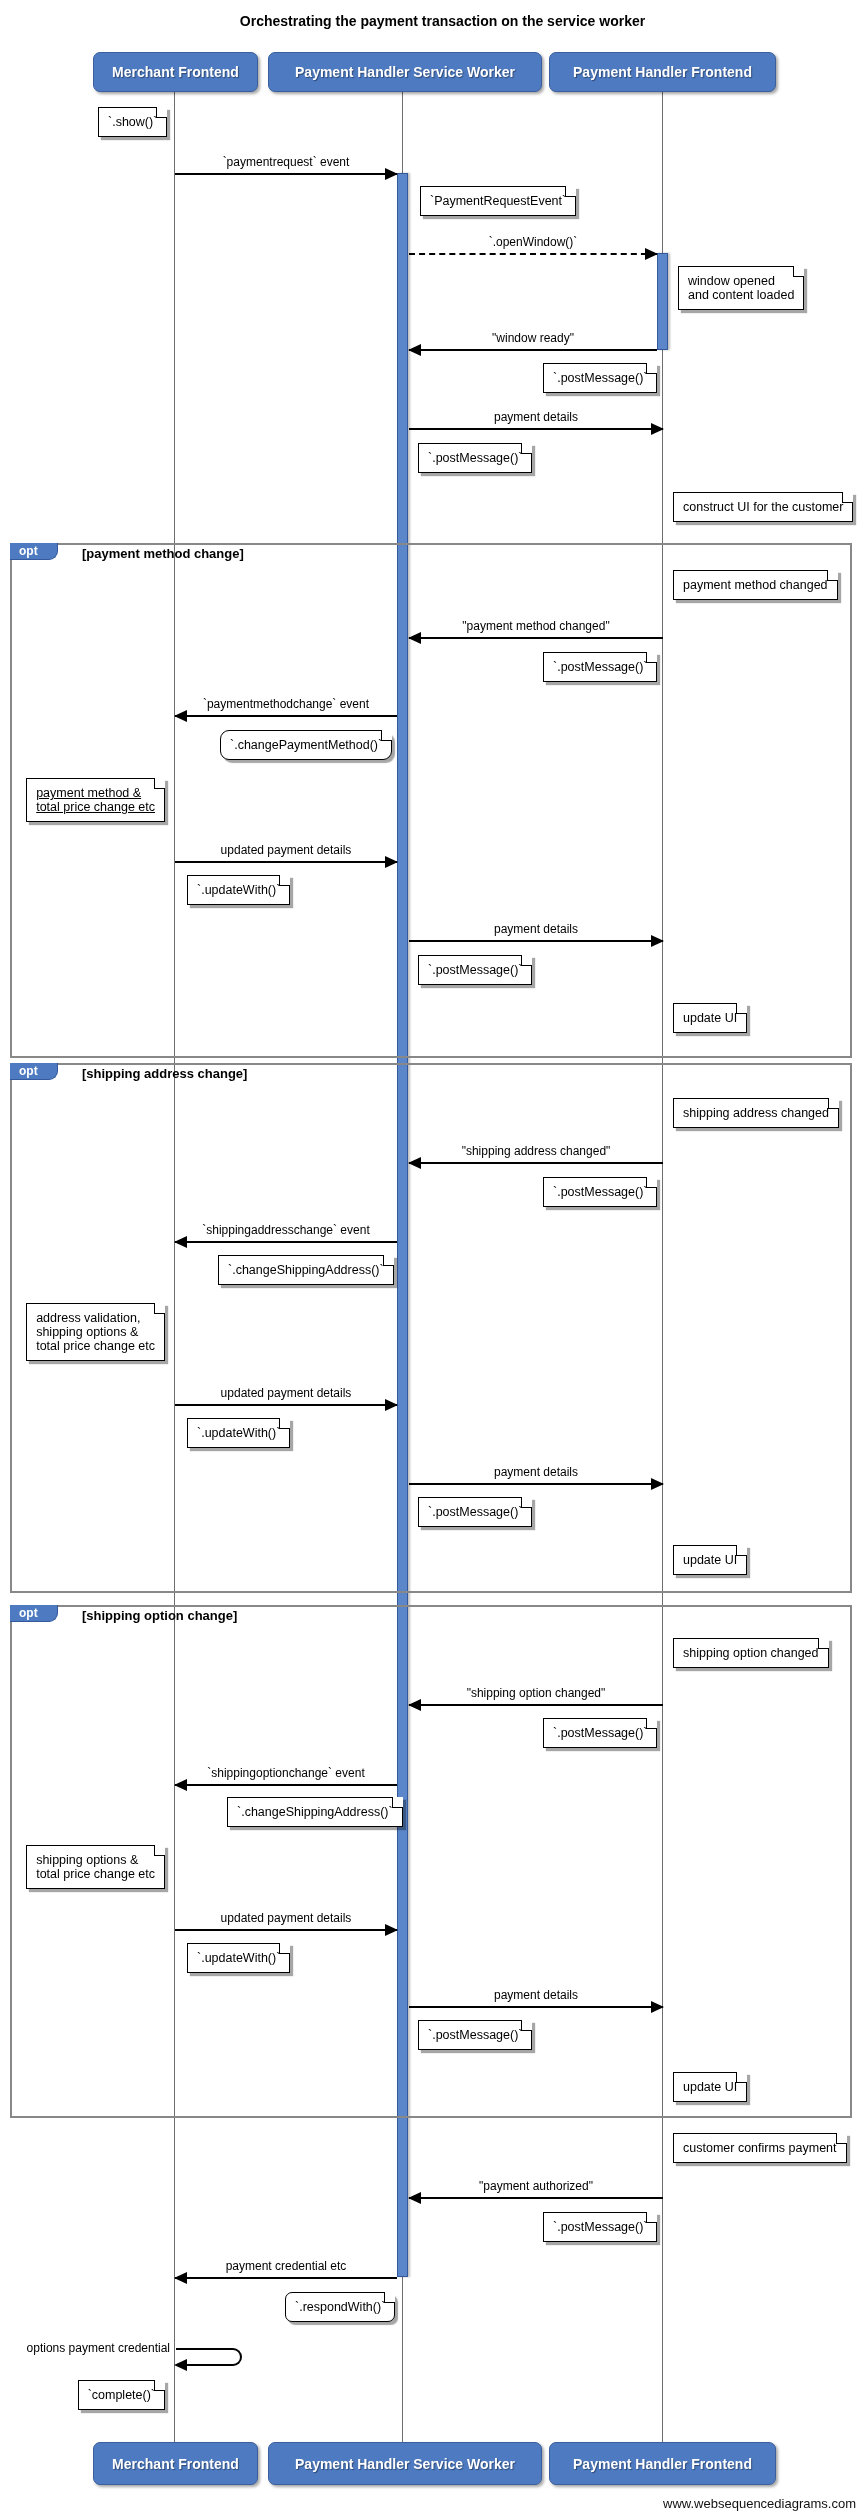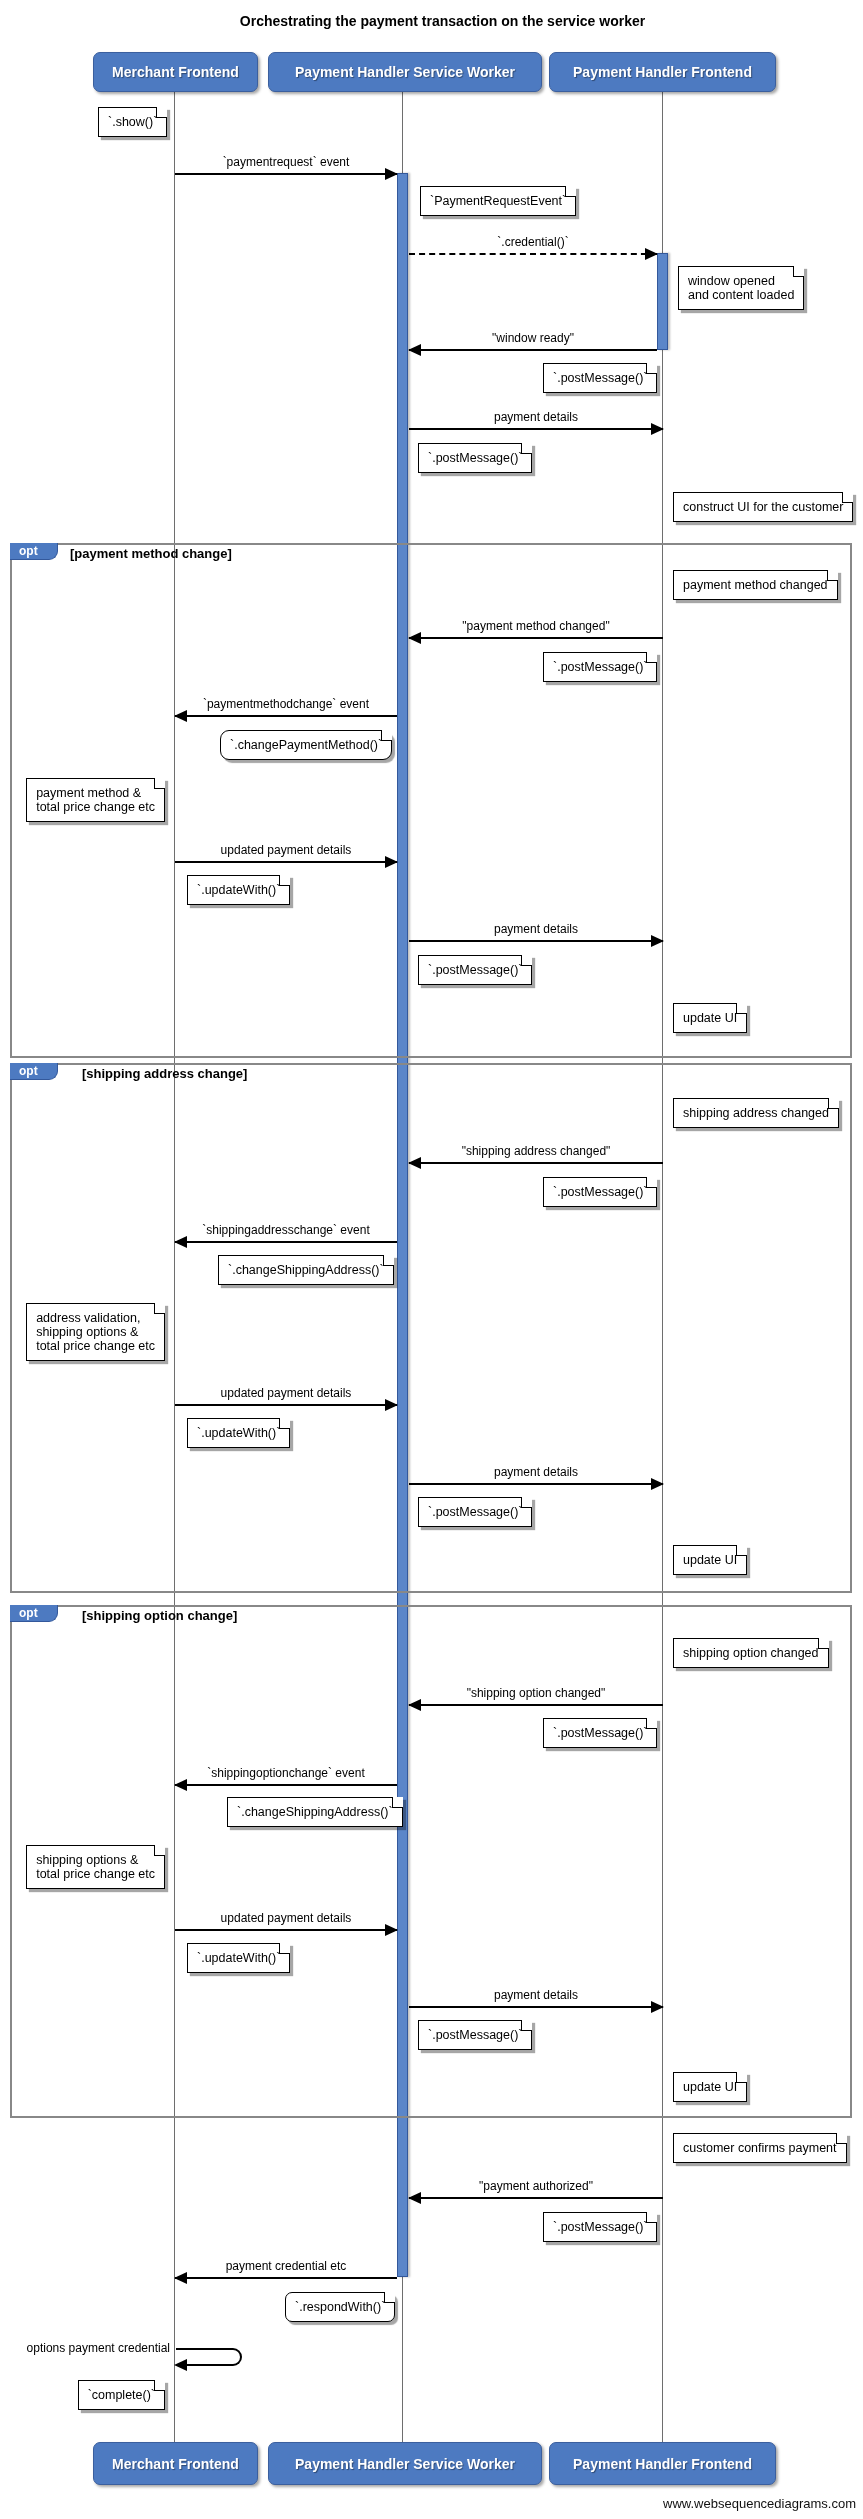--- a/index.html
+++ b/index.html
@@ -46,37 +46,37 @@
 
   <div class="life" style="left:174px;top:92px;height:2350px;"></div>
   <div class="life" style="left:402px;top:92px;height:2350px;"></div>
   <div class="life" style="left:662px;top:92px;height:2350px;"></div>
 
   <div class="act" style="left:397px;top:173px;height:2104px;"></div>
   <div class="act" style="left:657px;top:253px;height:97px;"></div>
 
   <div class="frame" style="left:10px;top:543px;width:842px;height:515px;"></div>
   <div class="tab" style="left:10px;top:543px;">opt</div>
-  <div class="cond" style="left:70px;top:546px;">[payment method change]</div>
+  <div class="cond" style="left:82px;top:546px;">[payment method change]</div>
 
   <div class="frame" style="left:10px;top:1063px;width:842px;height:530px;"></div>
   <div class="tab" style="left:10px;top:1063px;">opt</div>
   <div class="cond" style="left:82px;top:1066px;">[shipping address change]</div>
 
   <div class="frame" style="left:10px;top:1605px;width:842px;height:513px;"></div>
   <div class="tab" style="left:10px;top:1605px;">opt</div>
   <div class="cond" style="left:82px;top:1608px;">[shipping option change]</div>
 
   <div class="pbox" style="left:93px;top:52px;width:165px;">Merchant Frontend</div>
   <div class="pbox" style="left:268px;top:52px;width:274px;">Payment Handler Service Worker</div>
   <div class="pbox" style="left:549px;top:52px;width:227px;">Payment Handler Frontend</div>
 
   <div class="msg" style="left:175px;top:155px;width:222px;"><span>`paymentrequest` event</span><i class="ah r"></i></div>
 
-  <div class="msg dash" style="left:409px;top:235px;width:248px;"><span>`.credential()`</span><i class="ah r"></i></div>
+  <div class="msg dash" style="left:409px;top:235px;width:248px;"><span>`.openWindow()`</span><i class="ah r"></i></div>
 
   <div class="msg" style="left:409px;top:331px;width:248px;"><span>"window ready"</span><i class="ah l"></i></div>
 
   <div class="msg" style="left:409px;top:410px;width:254px;"><span>payment details</span><i class="ah r"></i></div>
 
   <div class="msg" style="left:409px;top:619px;width:254px;"><span>"payment method changed"</span><i class="ah l"></i></div>
 
   <div class="msg" style="left:175px;top:697px;width:222px;"><span>`paymentmethodchange` event</span><i class="ah l"></i></div>
 
   <div class="msg" style="left:175px;top:843px;width:222px;"><span>updated payment details</span><i class="ah r"></i></div>
@@ -112,21 +112,21 @@
   <div class="note" style="left:420px;top:186px;">`PaymentRequestEvent`</div>
   <div class="note wrap" style="left:678px;top:266px;">window opened
 and content loaded</div>
   <div class="note" style="left:543px;top:363px;">`.postMessage()`</div>
   <div class="note" style="left:418px;top:443px;">`.postMessage()`</div>
   <div class="note" style="left:673px;top:492px;">construct UI for the customer</div>
 
   <div class="note" style="left:673px;top:570px;">payment method changed</div>
   <div class="note" style="left:543px;top:652px;">`.postMessage()`</div>
   <div class="note" style="left:220px;top:730px;border-radius:9px;">`.changePaymentMethod()`</div>
-  <div class="note wrap" style="right:698px;top:778px;">payment method &amp;
+  <div class="note wrap" style="right:698px;top:778px;text-decoration:underline;">payment method &amp;
 total price change etc</div>
   <div class="note" style="left:187px;top:875px;">`.updateWith()`</div>
   <div class="note" style="left:418px;top:955px;">`.postMessage()`</div>
   <div class="note" style="left:673px;top:1003px;">update UI</div>
 
   <div class="note" style="left:673px;top:1098px;">shipping address changed</div>
   <div class="note" style="left:543px;top:1177px;">`.postMessage()`</div>
   <div class="note" style="left:218px;top:1255px;">`.changeShippingAddress()`</div>
   <div class="note wrap" style="right:698px;top:1303px;">address validation,
 shipping options &amp;

